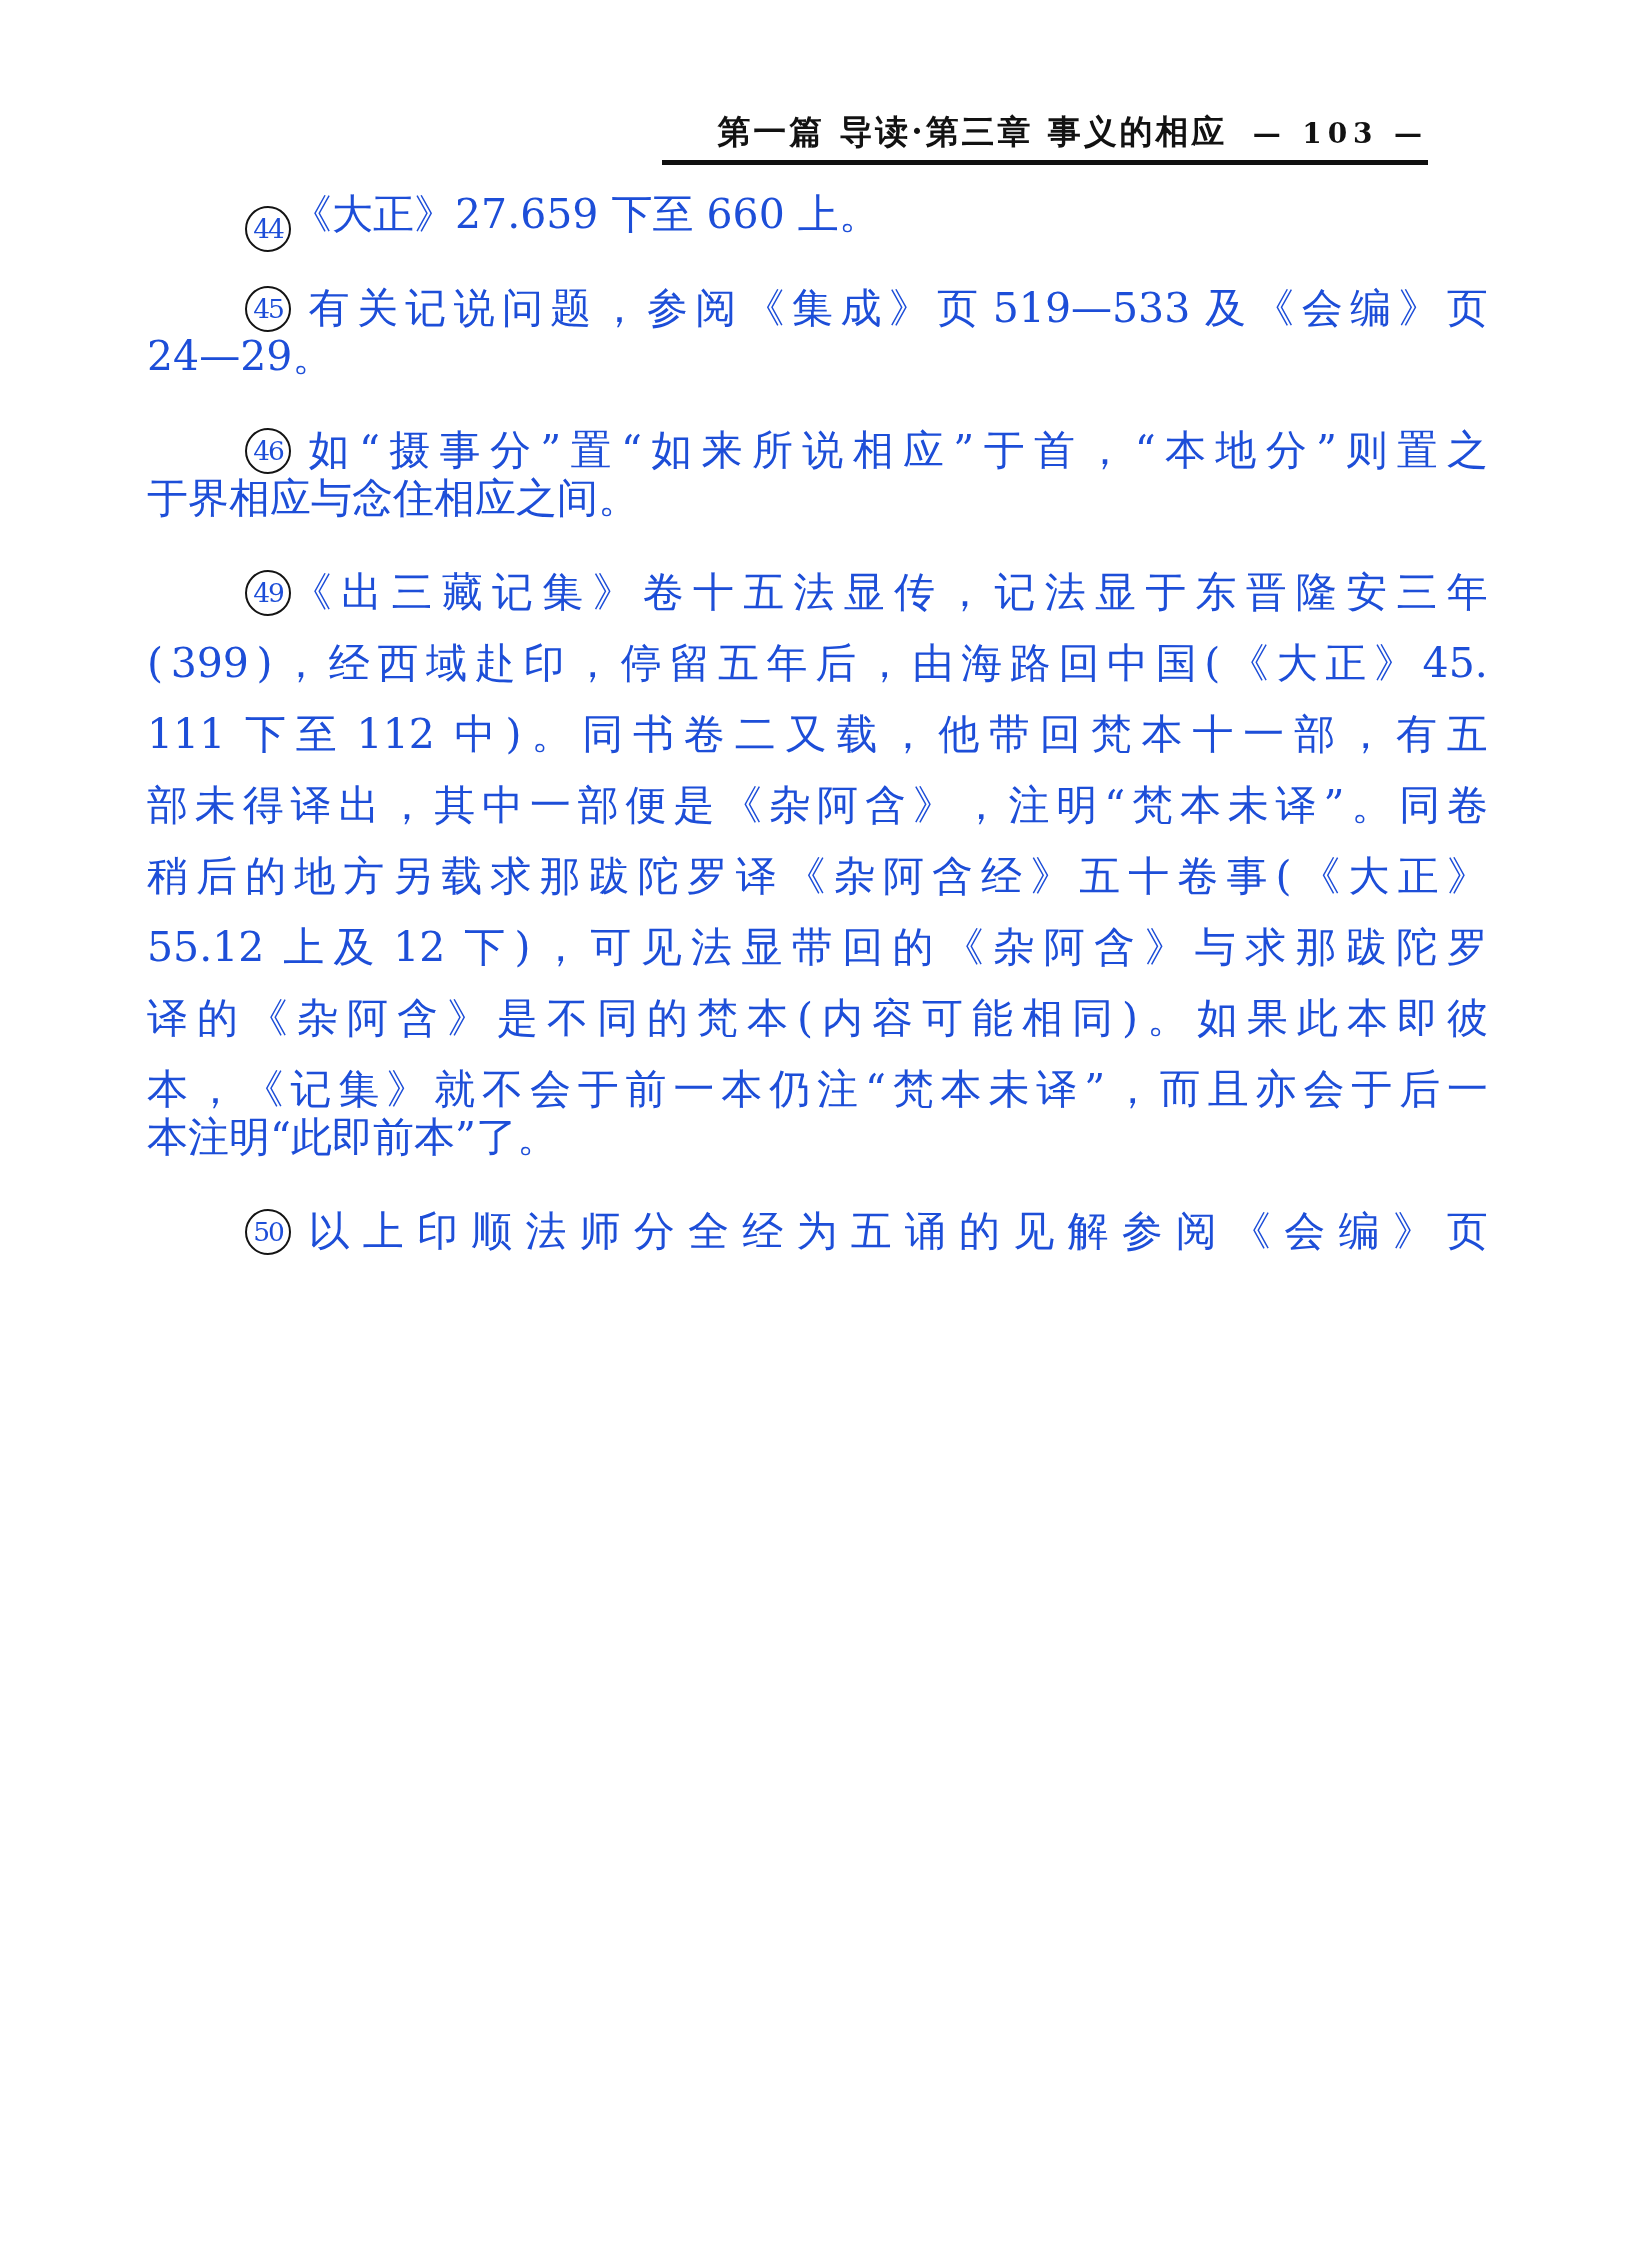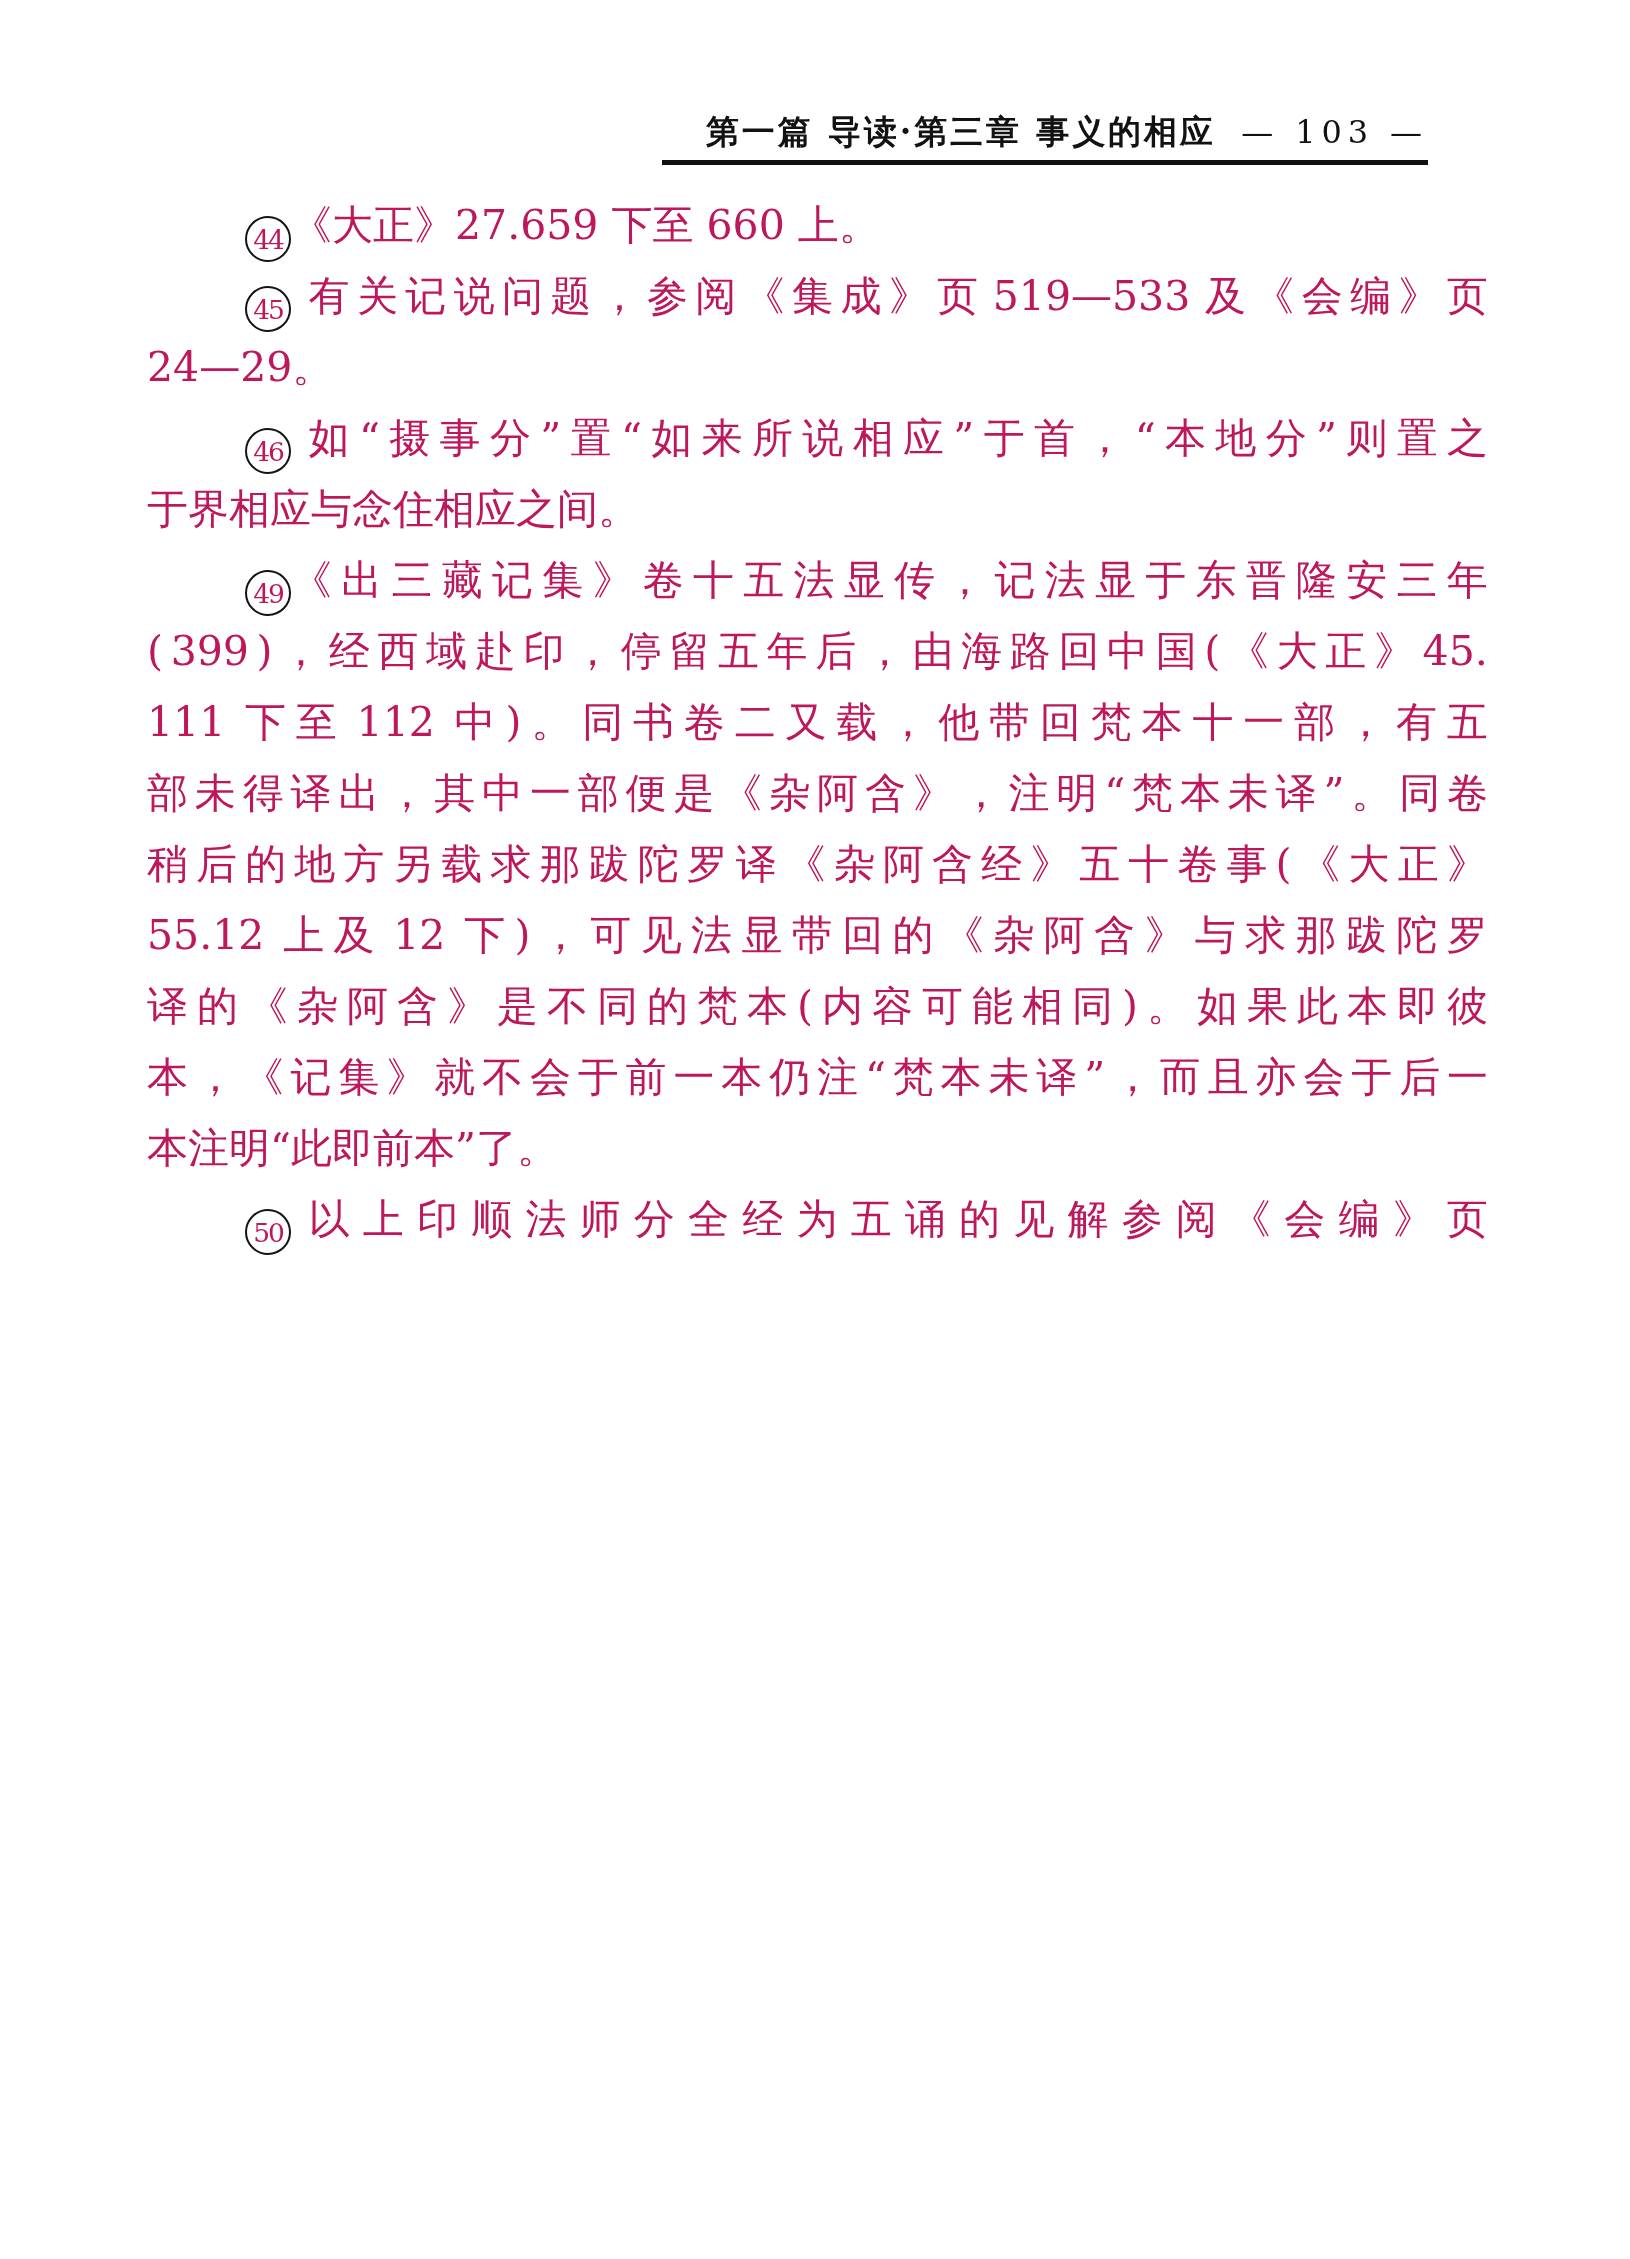--- a/index.html
+++ b/index.html
@@ -23,45 +23,45 @@
     left: 0;
     right: 203px;
     text-align: right;
     font-size: 33px;
     font-weight: 700;
     letter-spacing: 2.9px;
     white-space: nowrap;
     color: #121212;
   }
   .header .pagelabel {
-    font-weight: 400;
+    font-weight: 700;
     letter-spacing: 5.9px;
     margin-left: 25.5px;
-    font-size: 32px;
+    font-size: 28px;
   }
   .header-rule {
     position: absolute;
     top: 160px;
     left: 662px;
     width: 766px;
     height: 4.9px;
     background: #101010;
   }
   
   .bodytext {
     position: absolute;
     left: 147px;
     top: 190px;
     width: 1341px;
   }
   .line {
     height: 71px;
-    line-height: 71px;
+    line-height: 48px;
     font-size: 41px;
-    color: #be185d;
+    color: #1d4ed8;
     white-space: nowrap;
   }
   .line.indent { padding-left: 98px; }
   .line.just { display: flex; align-items: flex-end; }
   .line.just .ltext {
     flex: 1 1 auto;
     display: flex;
     justify-content: space-between;
     align-items: baseline;
   }

